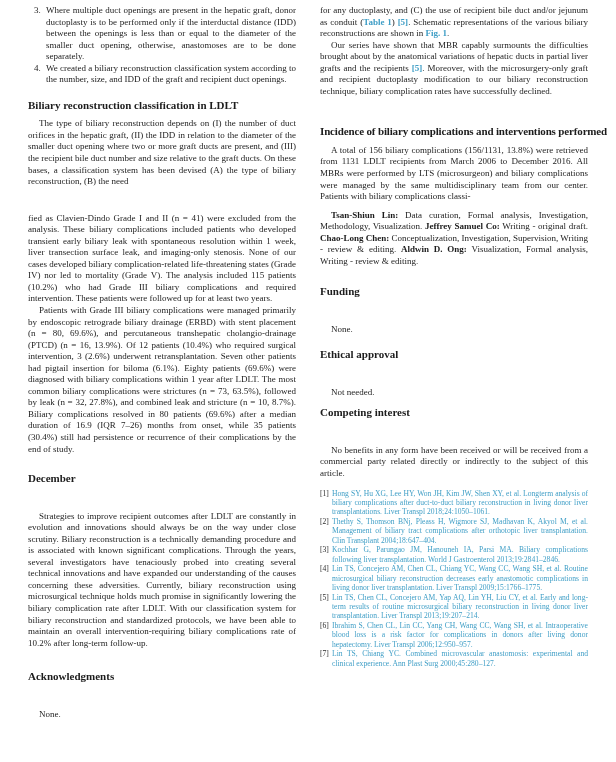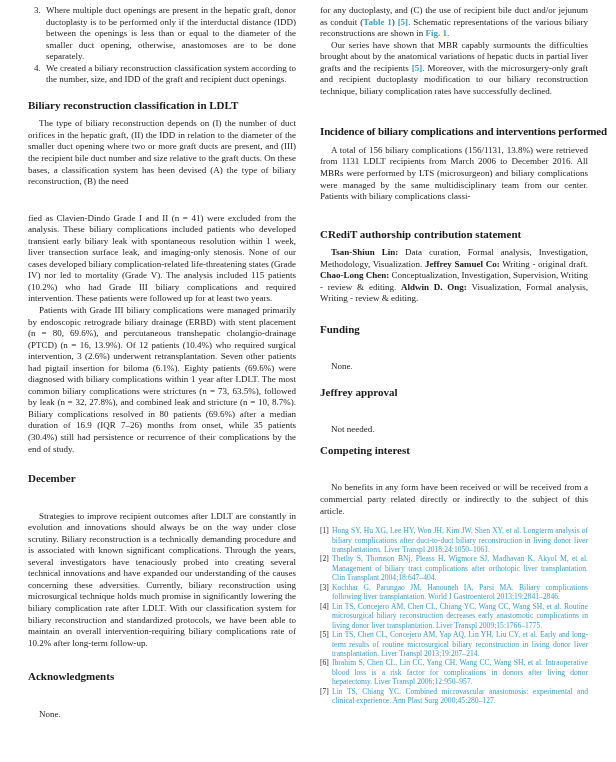--- a/index.html
+++ b/index.html
@@ -105,29 +105,28 @@
     <p>
       <span>for any ductoplasty, and (C) the use of recipient bile duct and/or jejunum as conduit (</span><span class="cite">Table 1</span><span>) </span><span class="cite">[5]</span><span>. Schematic representations of the various biliary reconstructions are shown in </span><span class="cite">Fig. 1</span><span>.</span>
     </p>
     <p class="indent">
       <span>Our series have shown that MBR capably surmounts the difficulties brought about by the anatomical variations of hepatic ducts in partial liver grafts and the recipients </span><span class="cite">[5]</span><span>. Moreover, with the microsurgery-only graft and recipient ductoplasty modification to our biliary reconstruction technique, biliary complication rates have successfully declined.</span>
     </p>
 
     <h3 class="mt-incidence h-nowrap">Incidence of biliary complications and interventions performed</h3>
     <p class="indent mt-13">A total of 156 biliary complications (156/1131, 13.8%) were retrieved from 1131 LDLT recipients from March 2006 to December 2016. All MBRs were performed by LTS (microsurgeon) and biliary complications were managed by the same multidisciplinary team from our center. Patients with biliary complications classi-</p>
 
-    <h3 class="mt-credit">CRediT authorship contribution statement</h3>
     <p class="indent mt-13">
       <span class="bold">Tsan-Shiun Lin:</span><span> Data curation, Formal analysis, Investigation, Methodology, Visualization. </span><span class="bold">Jeffrey Samuel Co:</span><span> Writing - original draft. </span><span class="bold">Chao-Long Chen:</span><span> Conceptualization, Investigation, Supervision, Writing - review &amp; editing. </span><span class="bold">Aldwin D. Ong:</span><span> Visualization, Formal analysis, Writing - review &amp; editing.</span>
     </p>
 
     <h3 class="mt-funding">Funding</h3>
     <p class="indent mt-12">None.</p>
 
-    <h3 class="mt-14">Jeffrey approval</h3>
+    <h3 class="mt-14">Ethical approval</h3>
     <p class="indent mt-12">Not needed.</p>
 
     <h3 class="mt-9">Competing interest</h3>
     <p class="indent mt-12">No benefits in any form have been received or will be received from a commercial party related directly or indirectly to the subject of this article.</p>
 
     <div class="reflist">
       <div class="ref-item">
         <span class="ref-num">[1]</span>
         <span class="ref-text">Hong SY, Hu XG, Lee HY, Won JH, Kim JW, Shen XY, et al. Longterm analysis of biliary complications after duct-to-duct biliary reconstruction in living donor liver transplantations. Liver Transpl 2018;24:1050–1061.</span>
       </div>

